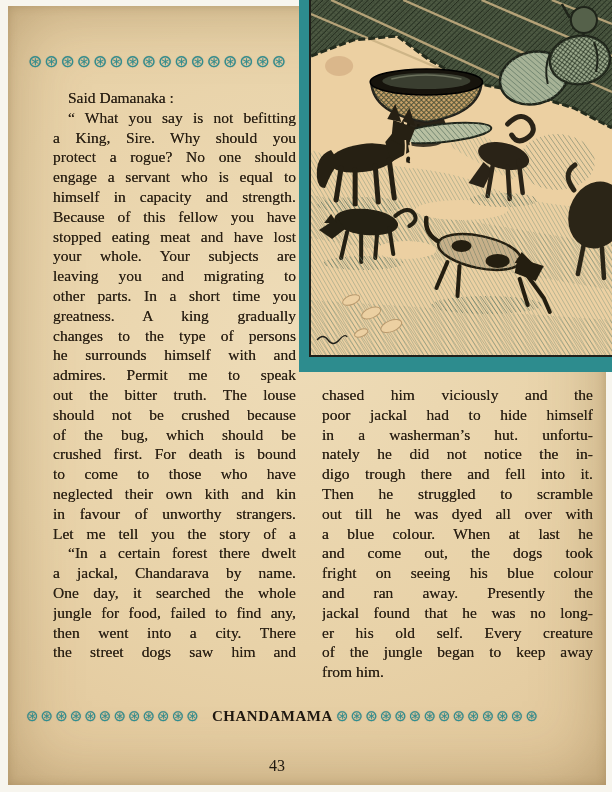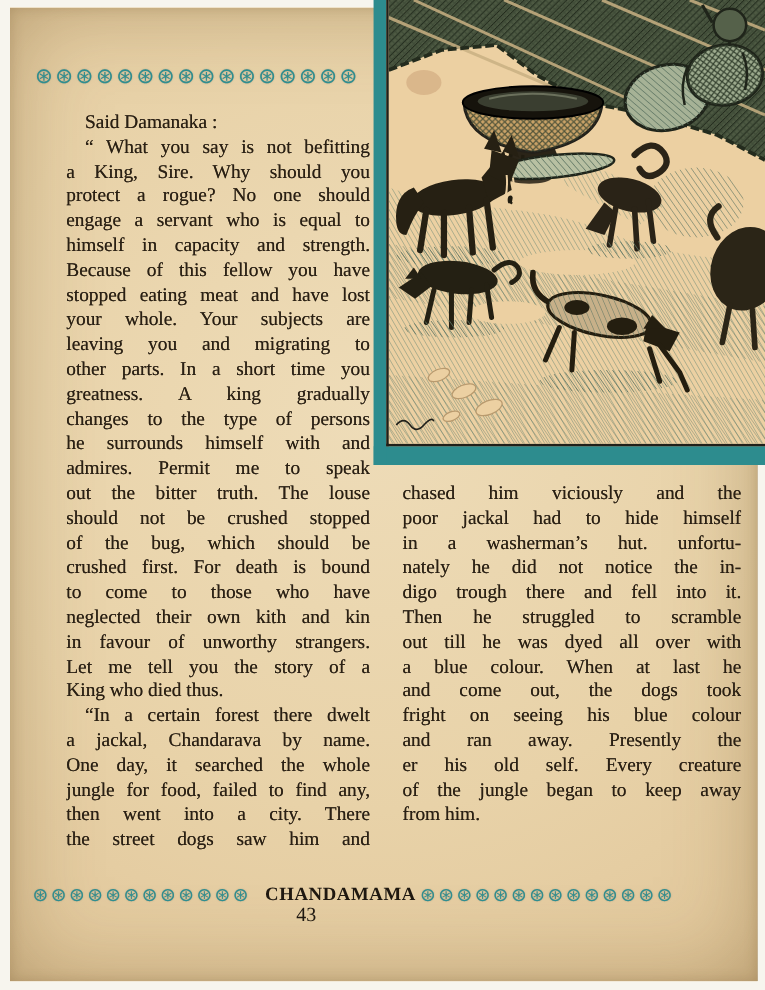--- a/index.html
+++ b/index.html
@@ -40,22 +40,22 @@
     position:absolute;inset:0;background:#ecd0a2;
     border-left:2px solid #20201a;border-bottom:2px solid #20201a;box-sizing:border-box;
   }
   .illu-inner svg{display:block;width:100%;height:100%;}
   .magazine{
     position:absolute;left:212px;top:707px;width:116px;height:18px;
     text-align:left;font-weight:bold;font-size:15px;line-height:18px;
     letter-spacing:.5px;color:#1f1810;
   }
   .pagenum{
-    position:absolute;left:237px;top:724px;width:80px;height:18px;
-    text-align:left;font-size:16px;line-height:18px;color:#1f1810;
+    position:absolute;left:237px;top:757px;width:80px;height:18px;
+    text-align:center;font-size:16px;line-height:18px;color:#1f1810;
   }
 </style>
 </head>
 <body>
 
 <div class="paper"></div>
 
 <div id="orn-top" class="ornament">⊛⊛⊛⊛⊛⊛⊛⊛⊛⊛⊛⊛⊛⊛⊛⊛</div>
 
 <div id="col-left" class="column">
@@ -68,28 +68,27 @@
     <div class="line">Because of this fellow you have</div>
     <div class="line">stopped eating meat and have lost</div>
     <div class="line">your whole.  Your subjects are</div>
     <div class="line">leaving you and migrating to</div>
     <div class="line">other parts.  In a short time you</div>
     <div class="line">greatness.  A king gradually</div>
     <div class="line">changes to the type of persons</div>
     <div class="line">he surrounds himself with and</div>
     <div class="line">admires.  Permit me to speak</div>
     <div class="line">out the bitter truth.  The louse</div>
-    <div class="line">should not be crushed stopped</div>
+    <div class="line">should not be crushed because</div>
     <div class="line">of the bug, which should be</div>
     <div class="line">crushed first. For death is bound</div>
     <div class="line">to come to those who have</div>
     <div class="line">neglected their own kith and kin</div>
     <div class="line">in favour of unworthy strangers.</div>
     <div class="line">Let me tell you the story of a</div>
-    <div class="line noj">King who died thus.</div>
     <div class="line ind">“In a certain forest there dwelt</div>
     <div class="line">a jackal, Chandarava by name.</div>
     <div class="line">One day, it searched the whole</div>
     <div class="line">jungle for food, failed to find any,</div>
     <div class="line">then went into a city.  There</div>
     <div class="line">the street dogs saw him and</div>
   </div>
 
 <div class="illustration">
   <div class="illu-inner">
@@ -251,20 +250,21 @@
     <div class="line">poor jackal had to hide himself</div>
     <div class="line">in a washerman’s hut.  unfortu-</div>
     <div class="line">nately he did not notice the in-</div>
     <div class="line">digo trough there and fell into it.</div>
     <div class="line">Then he struggled to scramble</div>
     <div class="line">out till he was dyed all over with</div>
     <div class="line">a blue colour.  When at last he</div>
     <div class="line">and come out, the dogs took</div>
     <div class="line">fright on seeing his blue colour</div>
     <div class="line">and ran away.  Presently the</div>
+    <div class="line">jackal found that he was no long-</div>
     <div class="line">er his old self.  Every creature</div>
     <div class="line">of the jungle began to keep away</div>
     <div class="line noj">from him.</div>
   </div>
 
 <div id="orn-foot-left" class="ornament">⊛⊛⊛⊛⊛⊛⊛⊛⊛⊛⊛⊛</div>
 <div class="magazine">CHANDAMAMA</div>
 <div id="orn-foot-right" class="ornament">⊛⊛⊛⊛⊛⊛⊛⊛⊛⊛⊛⊛⊛⊛</div>
 <div class="pagenum">43</div>
 

